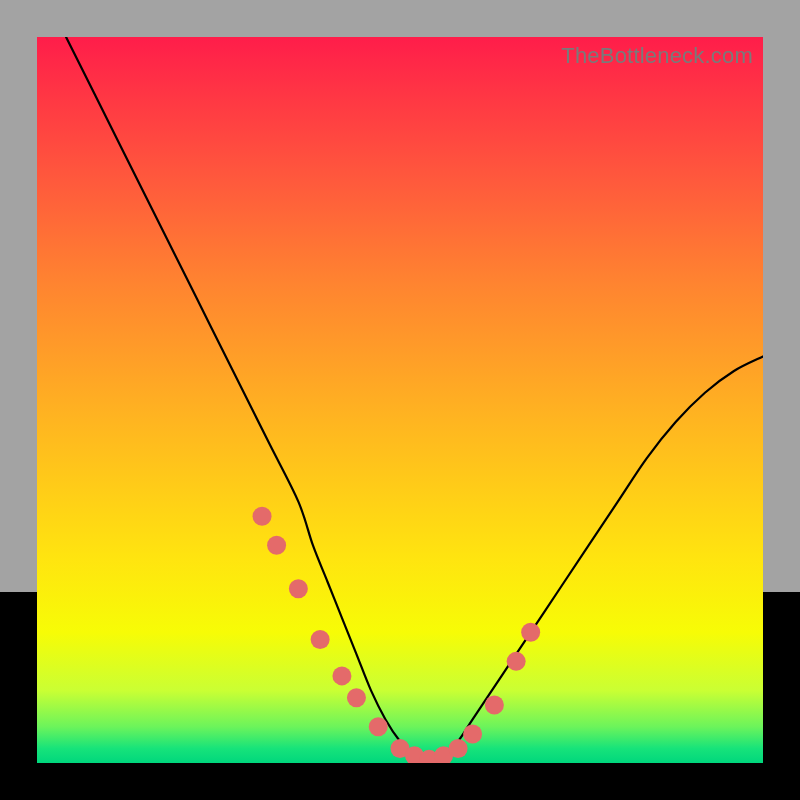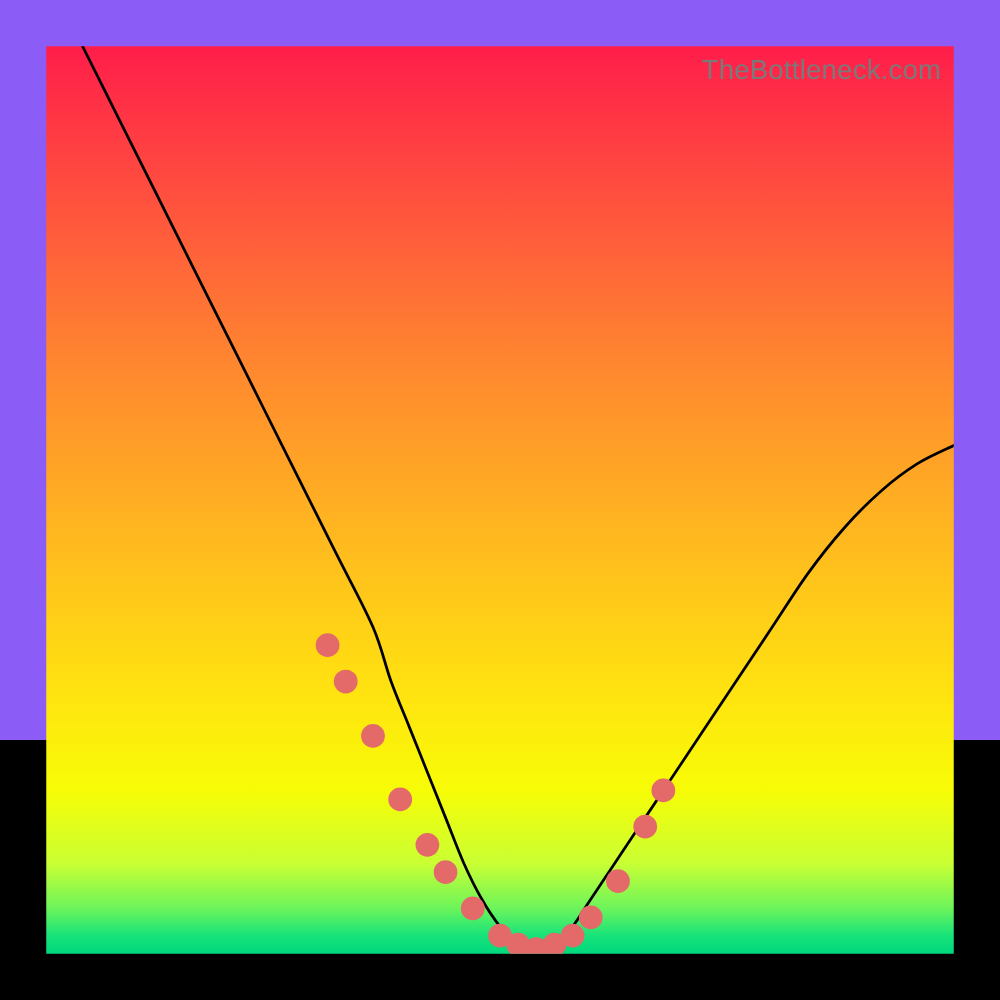--- a/index.html
+++ b/index.html
@@ -8,21 +8,21 @@
     width: 800px;
     height: 800px;
     background: #000;
     overflow: hidden;
     font-family: Arial, Helvetica, sans-serif;
   }
   .frame {
     position: relative;
     width: 800px;
     height: 592px;
-    background: #8b5cf6;
+    background: #a3a3a3;
   }
   .plot-area {
     position: absolute;
     left: 37px;
     top: 37px;
     width: 726px;
     height: 726px;
     
     background: linear-gradient(
       to bottom,

